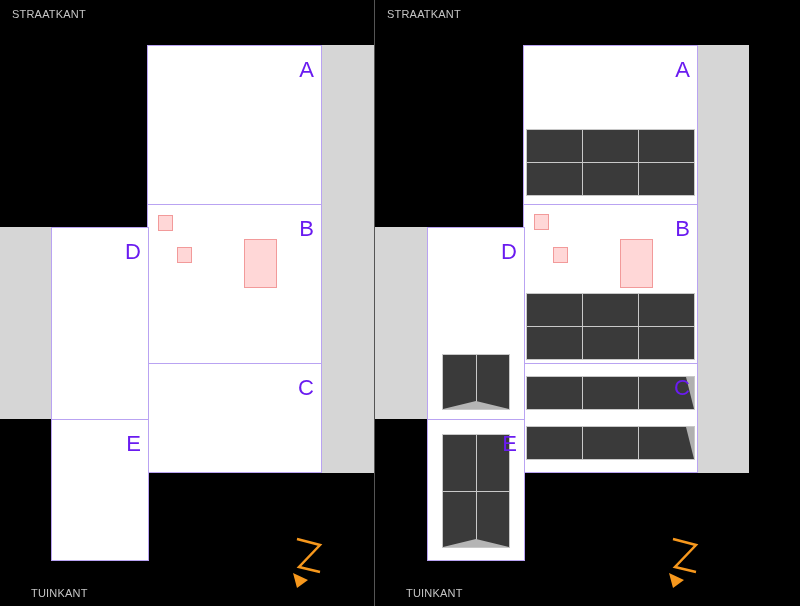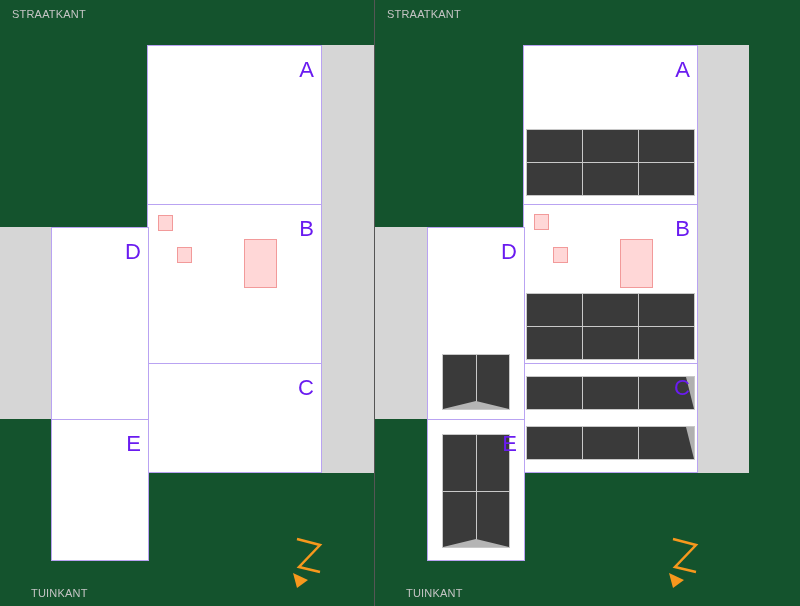--- a/index.html
+++ b/index.html
@@ -1,17 +1,17 @@
 <!DOCTYPE html>
 <html><head>
 <meta charset="utf-8">
 <style>
   html,body{margin:0;padding:0;}
   body{width:800px;height:606px;position:relative;overflow:hidden;background:#e3e3e3;font-family:"Liberation Sans","DejaVu Sans",sans-serif;}
-  .half{position:absolute;top:0;height:606px;overflow:hidden;background:#14532d;text-align:center;}
+  .half{position:absolute;top:0;height:606px;overflow:hidden;background:#000000;text-align:center;}
   .divider{position:absolute;left:374px;top:0;width:1px;height:606px;background:#555;}
   .side-label{position:absolute;font-size:11px;color:#c4c4c4;letter-spacing:0.2px;}
   .shade{position:absolute;background:#d6d6d6;}
   .room{position:absolute;background:#fff;border:1px solid #b9a3f2;box-sizing:border-box;}
   .room-letter{position:absolute;right:7px;top:13px;font-size:22px;color:#6a1bf0;line-height:1;font-weight:300;}
   .obstacle{position:absolute;background:#ffd7d7;border:1px solid #f29a9a;box-sizing:border-box;}
   .panels{position:absolute;background:#3a3a3a;display:grid;gap:1px;border:1px solid #c8c8c8;box-sizing:border-box;}
   .panels .cell{background:#3a3a3a;}
   .wedge-r{position:absolute;right:0;top:0;width:8px;height:100%;background:#b0b0b0;clip-path:polygon(0 0,100% 0,100% 100%);}
   .wedge-b{position:absolute;left:0;bottom:0;width:100%;height:8px;background:#b5b5b5;clip-path:polygon(0 100%,50% 0,100% 100%);}

